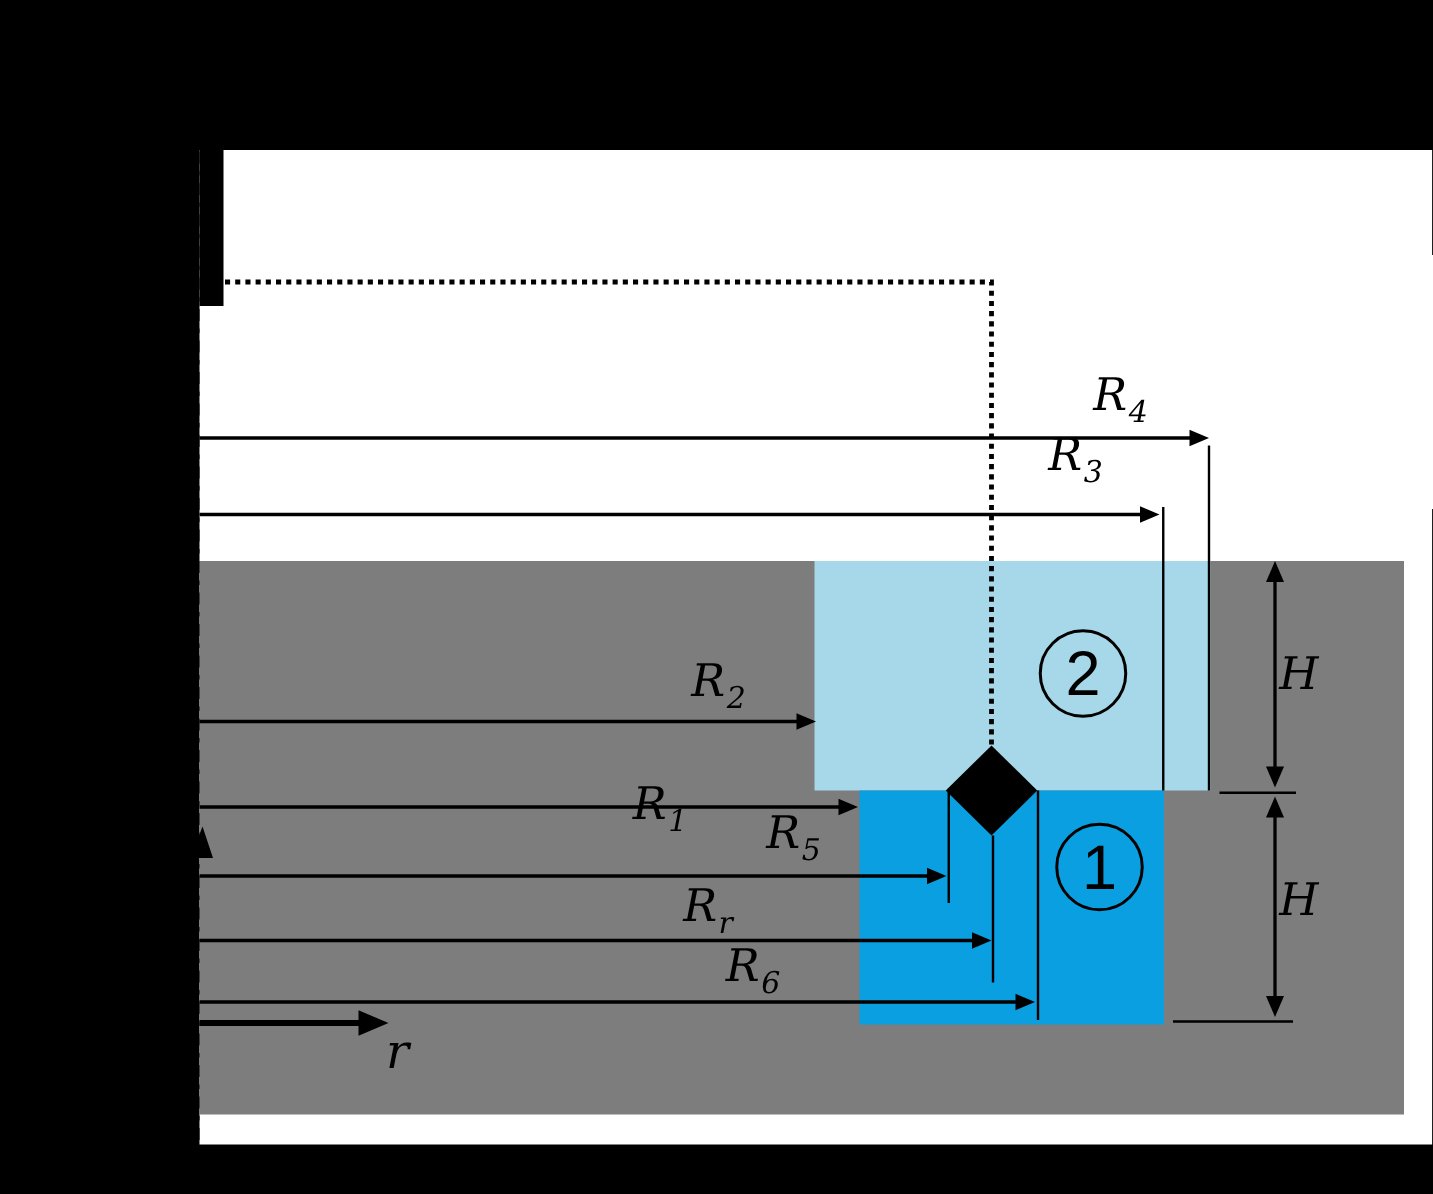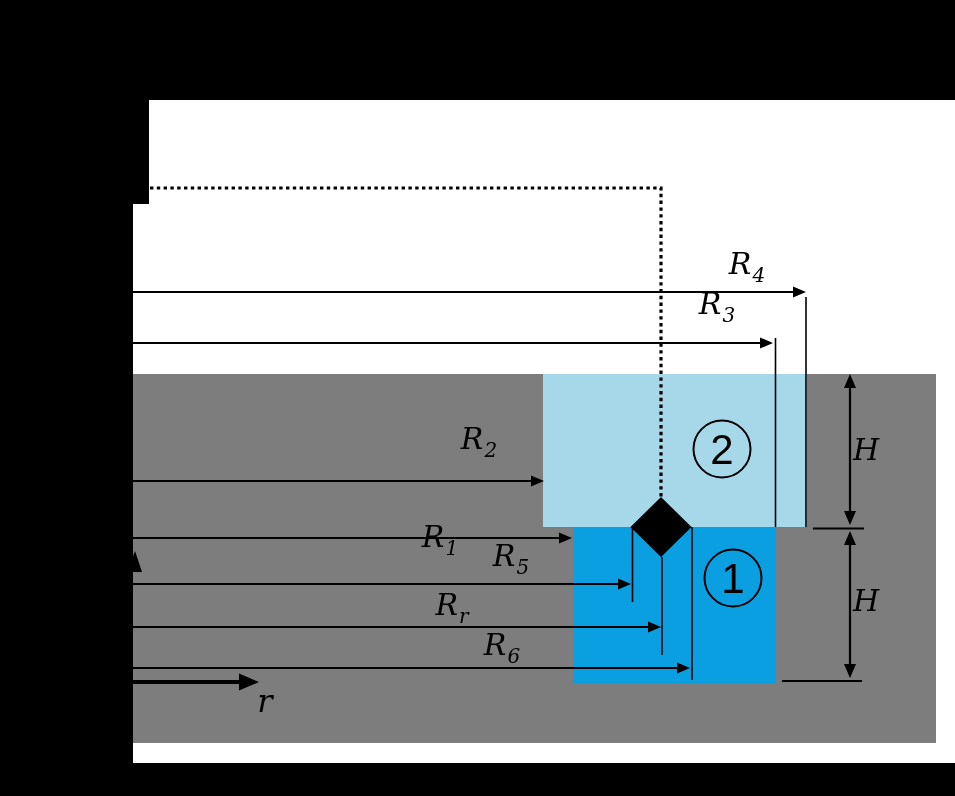--- a/index.html
+++ b/index.html
@@ -107,24 +107,24 @@
     <g>
       <line x1="850" y1="535" x2="850" y2="674" class="stroke-ink" stroke-width="2.2"></line>
       <polygon points="850,531 844,545 856,545" class="fill-ink"></polygon>
       <polygon points="850,678 844,664 856,664" class="fill-ink"></polygon>
       <line x1="782" y1="681" x2="862" y2="681" class="stroke-ink" stroke-width="1.8"></line>
     </g>
   </svg>
 
   <div class="mlabel" style="left:747px;top:264px"><span class="mbase">R</span><span class="msub">4</span></div>
   <div class="mlabel" style="left:717px;top:304px"><span class="mbase">R</span><span class="msub">3</span></div>
-  <div class="mlabel" style="left:479px;top:439px"><span class="mbase">R</span><span class="msub">2</span></div>
+  <div class="mlabel" style="left:479px;top:455px"><span class="mbase">R</span><span class="msub">2</span></div>
   <div class="mlabel" style="left:440px;top:537px"><span class="mbase">R</span><span class="msub">1</span></div>
-  <div class="mlabel" style="left:511px;top:556px"><span class="mbase">R</span><span class="msub">5</span></div>
-  <div class="mlabel" style="left:452px;top:605px"><span class="mbase">R</span><span class="msub">r</span></div>
+  <div class="mlabel" style="left:529px;top:556px"><span class="mbase">R</span><span class="msub">5</span></div>
+  <div class="mlabel" style="left:472px;top:605px"><span class="mbase">R</span><span class="msub">r</span></div>
   <div class="mlabel" style="left:502px;top:645px"><span class="mbase">R</span><span class="msub">6</span></div>
 
   <div class="mlabel" style="left:265px;top:701px;font-size:32px">r</div>
   <div class="mlabel" style="left:866px;top:450px">H</div>
   <div class="mlabel" style="left:866px;top:601px">H</div>
 
   <div class="badge" style="left:722px;top:449px">
       <span>2</span>
     </div>
   <div class="badge" style="left:733px;top:578px">

